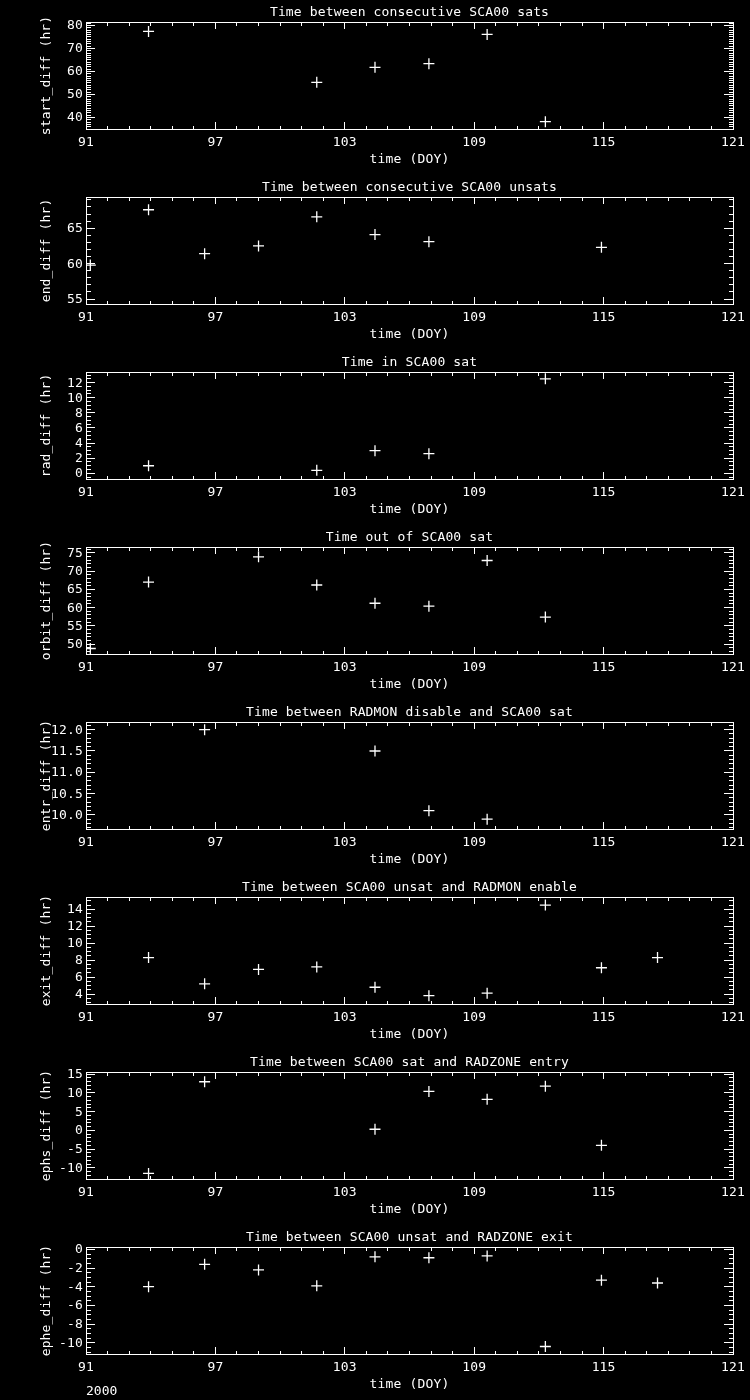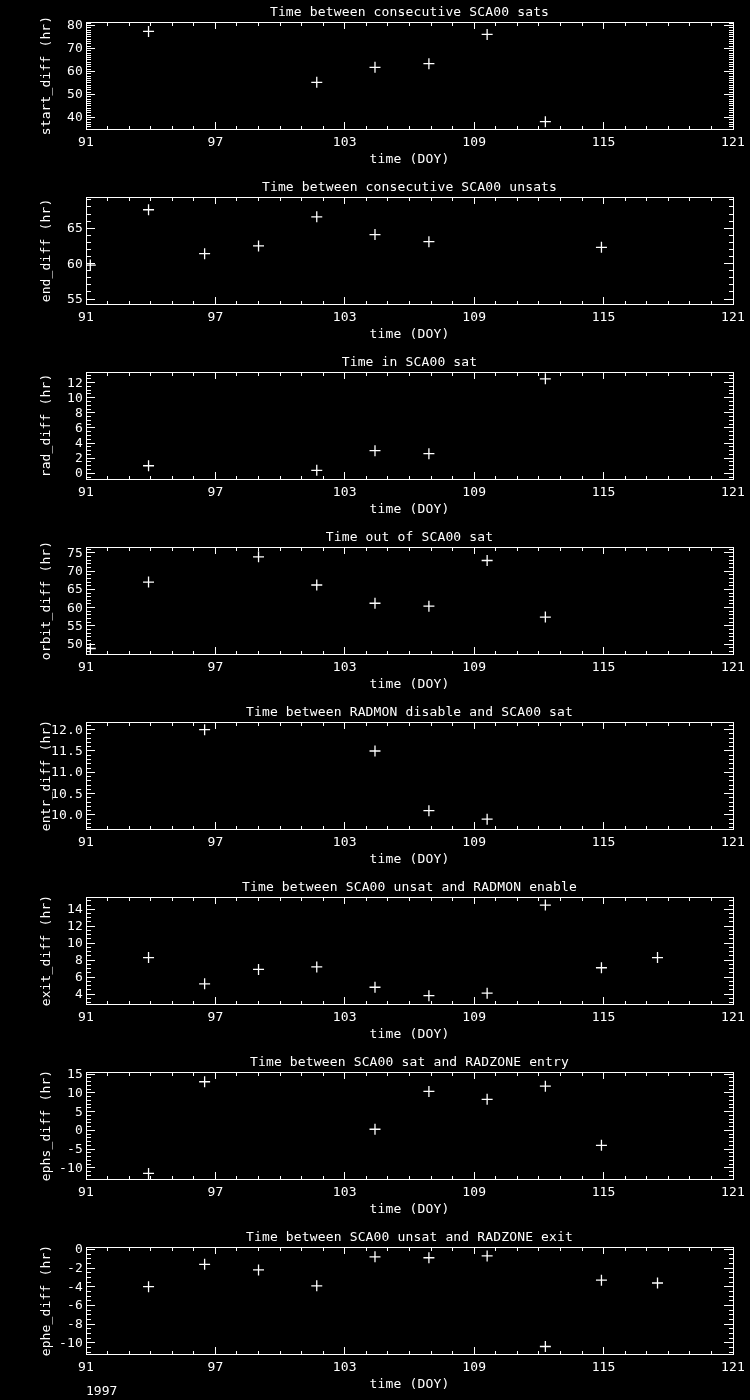--- a/index.html
+++ b/index.html
@@ -1163,14 +1163,14 @@
         <line x1="733" y1="33.68122270742358" x2="728.5" y2="33.68122270742358" stroke="#ffffff" stroke-width="1" shape-rendering="crispEdges"></line>
         <line x1="86" y1="29.00873362445415" x2="90.5" y2="29.00873362445415" stroke="#ffffff" stroke-width="1" shape-rendering="crispEdges"></line>
         <line x1="733" y1="29.00873362445415" x2="728.5" y2="29.00873362445415" stroke="#ffffff" stroke-width="1" shape-rendering="crispEdges"></line>
         <text x="409.5" y="163" text-anchor="middle">time (DOY)</text>
         <text x="46" y="79.5" text-anchor="middle" transform="rotate(-90 46 75.5)">ephe_diff (hr)</text>
         <g clip-path="url(#clip7)">
           <path d="M143.04333333333346 61.71615720524018H154.04333333333346M148.54333333333346 56.21615720524018V67.21615720524018M199.11666666666667 39.2882096069869H210.11666666666667M204.61666666666667 33.7882096069869V44.7882096069869M253.0333333333333 44.89519650655022H264.0333333333333M258.5333333333333 39.39519650655022V50.39519650655022M311.2633333333334 60.7816593886463H322.2633333333334M316.7633333333334 55.2816593886463V66.28165938864629M369.49333333333345 31.812227074235807H380.49333333333345M374.99333333333345 26.312227074235807V37.31222707423581M423.4100000000001 32.7467248908297H434.4100000000001M428.9100000000001 27.246724890829697V38.2467248908297M481.6399999999999 30.87772925764192H492.6399999999999M487.1399999999999 25.37772925764192V36.37772925764192M539.8699999999999 121.52401746724891H550.8699999999999M545.3699999999999 116.02401746724891V127.02401746724891M595.9433333333335 55.17467248908297H606.9433333333335M601.4433333333335 49.67467248908297V60.67467248908297M652.0166666666667 57.97816593886463H663.0166666666667M657.5166666666667 52.47816593886463V63.47816593886463" stroke="#ffffff" stroke-width="1.3" fill="none"></path>
         </g>
       </svg>
     </div>
-  <div id="year-label">1997</div>
+  <div id="year-label">2000</div>
 </main>
 
 </body></html>

